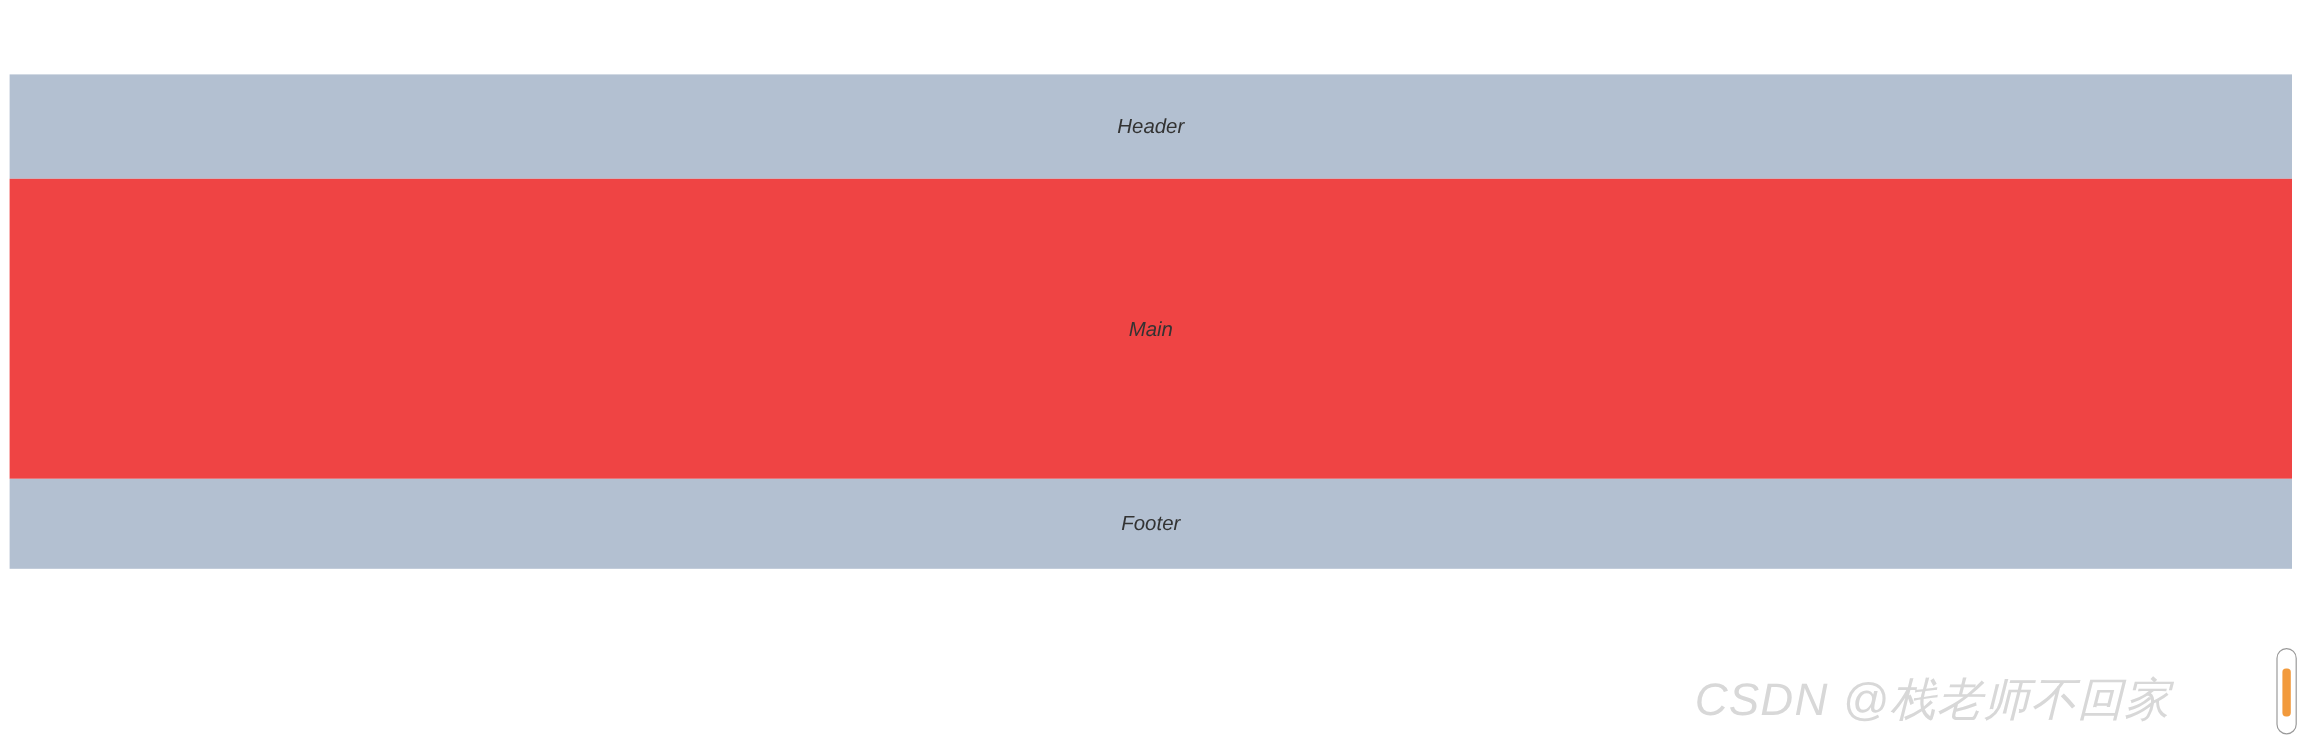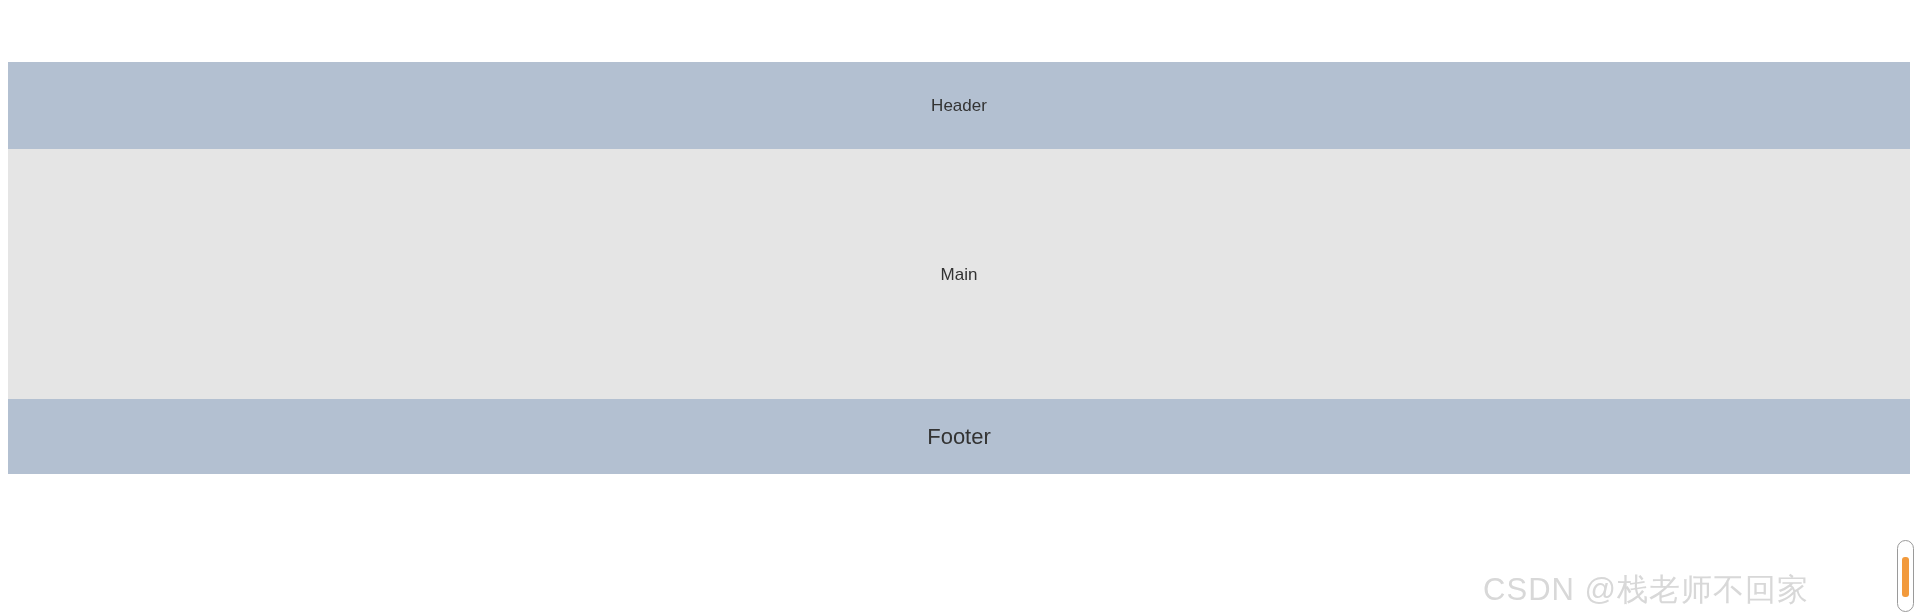--- a/index.html
+++ b/index.html
@@ -10,20 +10,21 @@
     overflow: hidden;
     background: #ffffff;
     font-family: "Liberation Sans", sans-serif;
   }
 
   #page-root {
     position: relative;
     width: 1821px;
     height: 616px;
     background: #ffffff;
+    font-style: italic;
   }
 
   
   .layout {
     position: absolute;
     left: 8px;
     top: 62px;
     width: 1902px;
     height: 412px;
     display: flex;
@@ -63,48 +64,48 @@
 
   .content-col {
     flex: 1 1 auto;
     display: flex;
     flex-direction: column;
     min-width: 0;
   }
 
   .main-band {
     flex: 1 1 auto;
-    background: #e5e5e5;
+    background: #ef4444;
     display: flex;
     align-items: center;
     justify-content: center;
     color: #333333;
     font-size: 17px;
     line-height: 1;
     min-height: 0;
   }
 
   .footer-band {
     height: 75px;
     flex: 0 0 75px;
     background: #b3c0d1;
     display: flex;
     align-items: center;
     justify-content: center;
     color: #333333;
-    font-size: 22px;
+    font-size: 17px;
     line-height: 1;
   }
 
   
   .watermark {
     position: absolute;
     right: 12px;
     bottom: 8px;
-    font-size: 31px;
+    font-size: 38px;
     color: #d8d8d8;
     letter-spacing: 1px;
     white-space: nowrap;
     line-height: 1.2;
     user-select: none;
   }
 
   
   .edge-widget {
     position: absolute;

